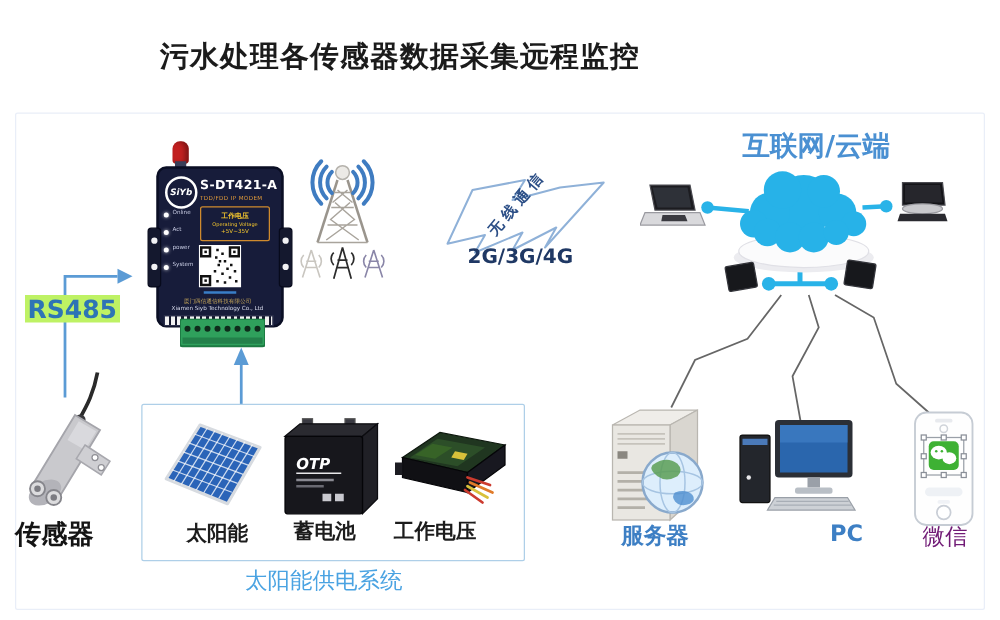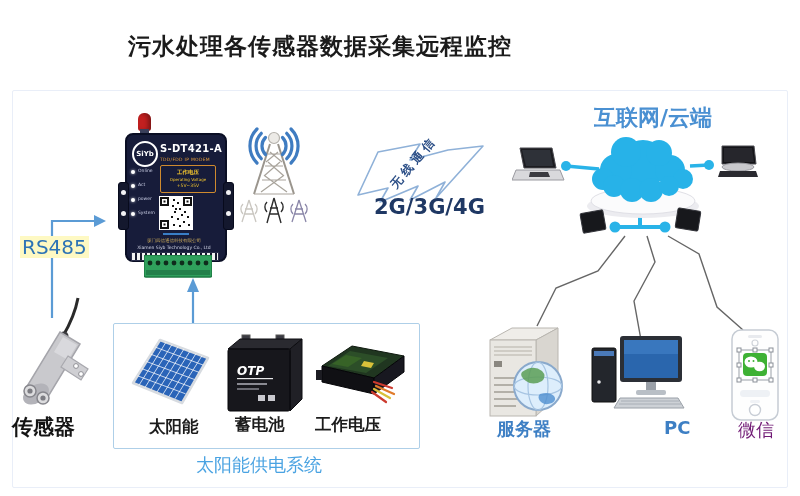--- a/index.html
+++ b/index.html
@@ -1,43 +1,43 @@
 <!DOCTYPE html>
 <html><head>
 <meta charset="utf-8">
 <style>
   html,body{margin:0;padding:0;background:#fff;font-family:"DejaVu Sans","Liberation Sans",sans-serif;}
   .canvas{position:relative;width:800px;height:496px;background:#fff;overflow:hidden;}
   .abs{position:absolute;}
   .lbl{position:absolute;white-space:nowrap;line-height:1.1;}
   .title{left:0;top:34px;width:640px;text-align:center;font-size:23px;font-weight:700;color:#1b1b1b;letter-spacing:1px;}
   .frame{left:12px;top:90px;width:774px;height:396px;border:1px solid #e9eef8;border-radius:2px;}
-  .lbl-rs485{left:20px;top:236px;font-size:20px;font-weight:400;color:#2e74b5;background:#fef9c3;padding:0 2px;}
+  .lbl-rs485{left:20px;top:236px;font-size:20px;font-weight:700;color:#2e74b5;background:#bef264;padding:0 2px;}
   .lbl-sensor{left:12px;top:416px;font-size:21px;font-weight:700;color:#141414;}
   .lbl-dtu{left:216px;top:251px;font-size:21px;font-weight:700;color:#141414;}
   .lbl-wireless{left:382px;top:156px;font-size:12px;font-weight:700;color:#2b4e86;letter-spacing:4px;transform:rotate(-50deg);}
-  .lbl-network{left:374px;top:196px;font-size:21px;font-weight:700;color:#1f3864;}
+  .lbl-network{left:374px;top:196px;font-size:16px;font-weight:700;color:#1f3864;}
   .lbl-cloud{left:594px;top:106px;font-size:22px;font-weight:600;color:#4a90d2;}
   .lbl-server{left:497px;top:419px;font-size:18px;font-weight:600;color:#3d7fc4;}
   .lbl-pc{left:624px;top:418px;font-size:18px;font-weight:600;color:#3d7fc4;margin-left:40px;}
   .lbl-wechat{left:738px;top:420px;font-size:18px;font-weight:400;color:#701a75;text-align:center;}
   .lbl-solar{left:149px;top:418px;font-size:16.5px;font-weight:600;color:#1c1c1c;}
   .lbl-batt{left:235px;top:416px;font-size:16.5px;font-weight:600;color:#1c1c1c;}
   .lbl-ctrl{left:315px;top:416px;font-size:16.5px;font-weight:600;color:#1c1c1c;}
   .lbl-solarsys{left:196px;top:455px;font-size:18px;font-weight:400;color:#4aa3e2;}
   .solarbox{left:113px;top:323px;width:305px;height:124px;border:1.5px solid #aecfe8;border-radius:2px;background:#fff;}
   
   .dtu{left:115px;top:110px;width:125px;height:170px;}
   .dtu .antenna{position:absolute;left:23px;top:3px;width:13px;height:18px;background:#c22020;border-radius:6px 6px 3px 3px;box-shadow:inset -3px 0 4px rgba(0,0,0,.35);}
   .dtu .antbase{position:absolute;left:25px;top:19px;width:9px;height:6px;background:#3a3f5a;}
   .dtu .body{position:absolute;left:10px;top:23px;width:98px;height:125px;background:#171c3a;border:2px solid #0a0e24;border-radius:8px;}
   .dtu .ear{position:absolute;top:72px;width:9px;height:46px;background:#14182e;border:1px solid #070a1c;border-radius:3px;}
   .dtu .ear .hole{width:5px;height:5px;border-radius:50%;background:#f2f2f4;margin:7px auto 0 auto;}
   .dtu .ear .hole+.hole{margin-top:16px;}
-  .dtu .logo{position:absolute;left:17px;top:31px;width:22px;height:22px;border:2px solid #fff;border-radius:50%;display:flex;align-items:center;justify-content:center;font-size:7px;font-weight:700;color:#fff;}
+  .dtu .logo{position:absolute;left:17px;top:31px;width:22px;height:22px;border:2px solid #fff;border-radius:50%;display:flex;align-items:center;justify-content:center;font-size:7px;font-weight:700;font-style:italic;color:#fff;}
   .dtu .model{position:absolute;left:45px;top:33px;font-size:10px;font-weight:700;color:#fff;letter-spacing:.3px;}
   .dtu .subtitle{position:absolute;left:45px;top:47px;font-size:4.5px;color:#e09a3a;letter-spacing:.3px;}
   .dtu .specbox{position:absolute;left:45px;top:55px;width:54px;height:26px;border:1px solid #cf8a2e;border-radius:2px;text-align:center;color:#f2c52e;}
   .dtu .specbox .s1{font-size:5.5px;font-weight:700;margin-top:3px;}
   .dtu .specbox .s2{font-size:4px;margin-top:1px;}
   .dtu .specbox .s3{font-size:4.5px;margin-top:1px;}
   .dtu .led{position:absolute;left:16px;width:4px;height:4px;border-radius:50%;background:#fff;box-shadow:0 0 3px rgba(255,255,255,.8);}
   .dtu .ledlbl{position:absolute;left:23px;font-size:4.5px;color:#c9cde4;}
   .dtu .qr{position:absolute;left:44px;top:86px;}
   .dtu .url{position:absolute;left:48px;top:123px;width:26px;height:2px;background:#3f8fe0;opacity:.85;}

